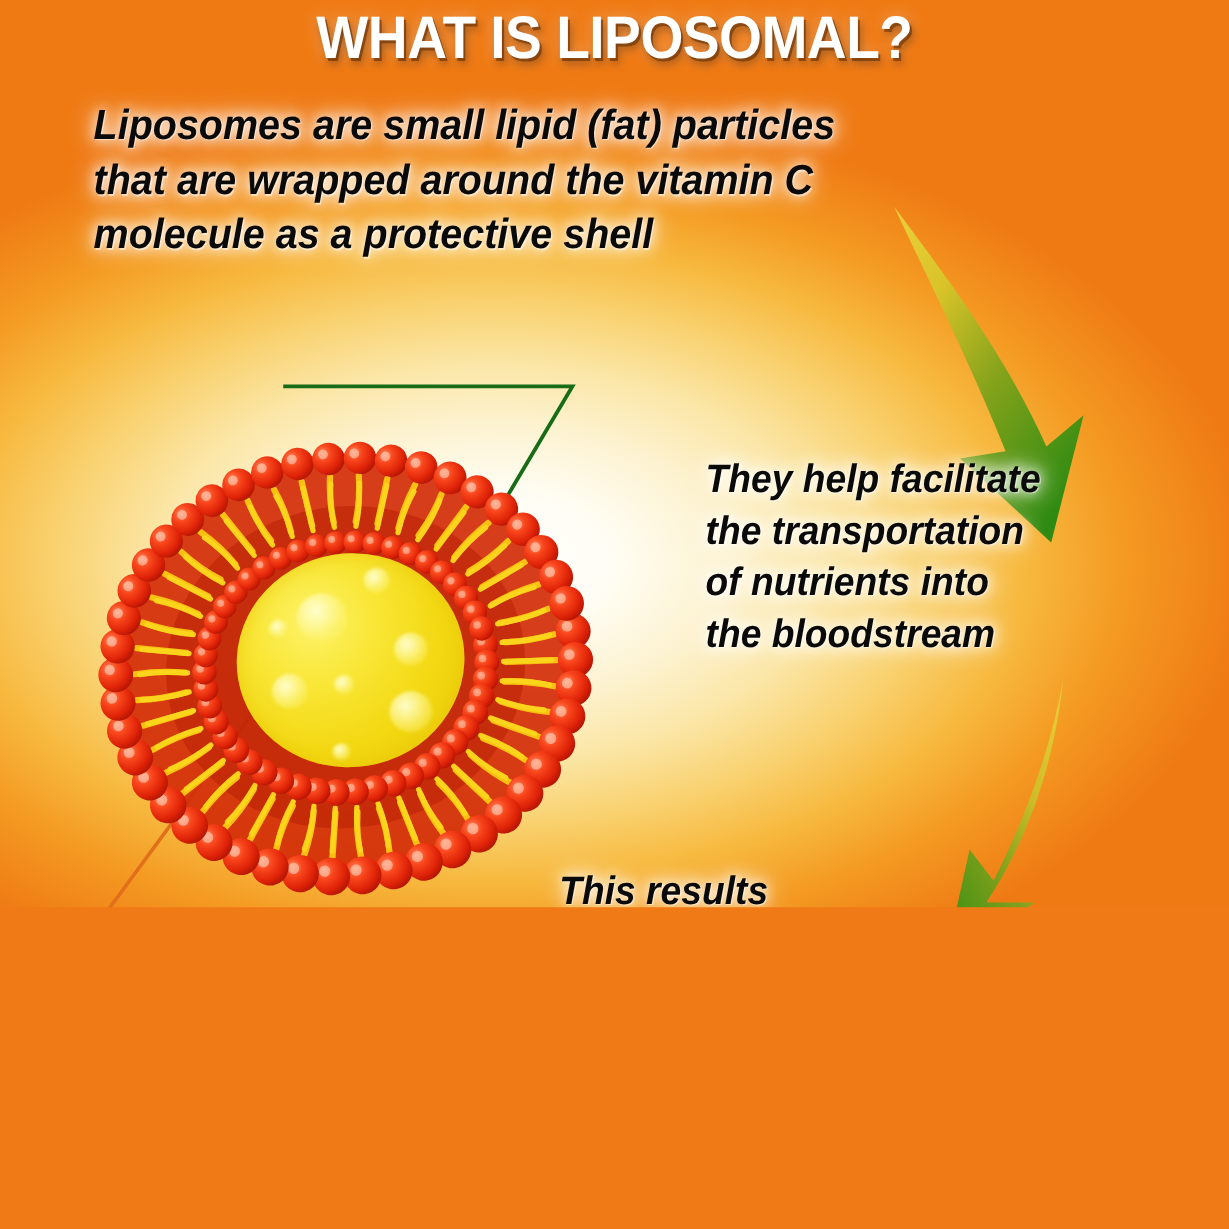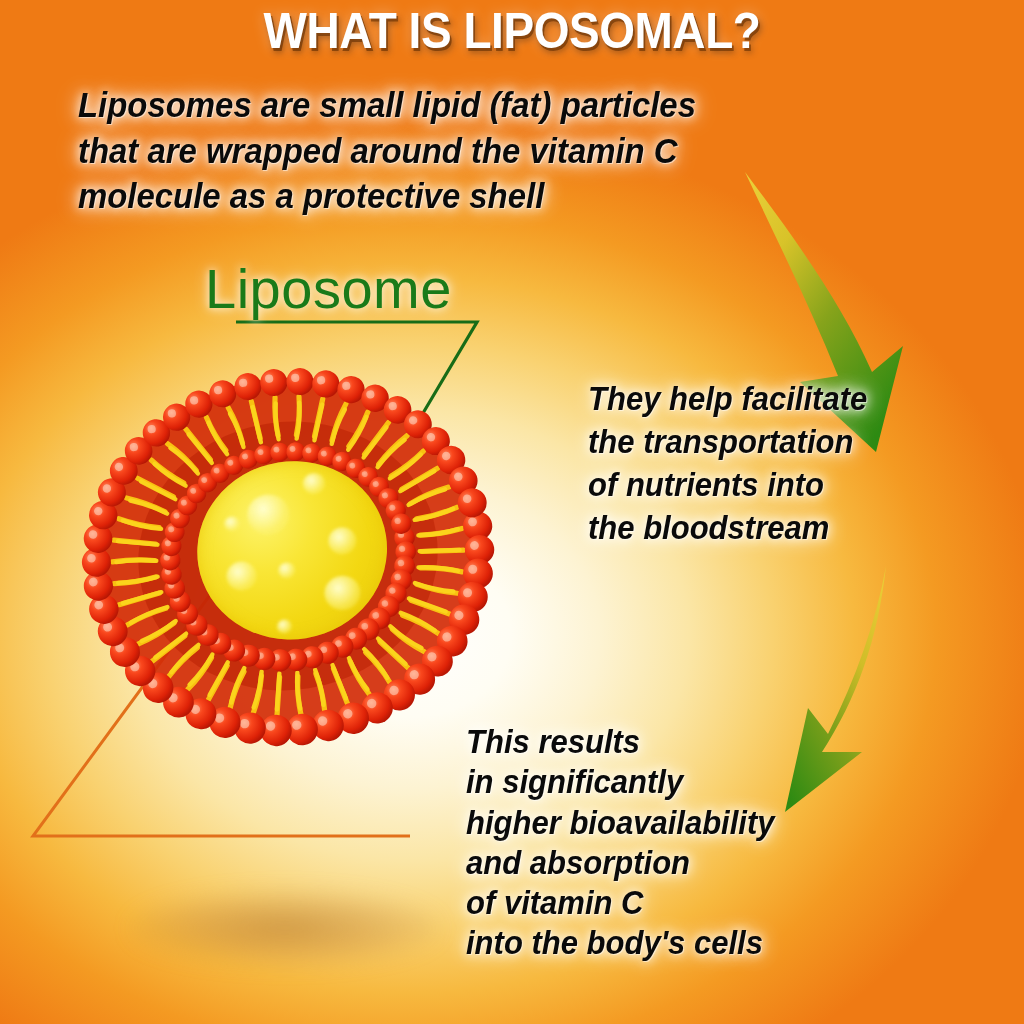--- a/index.html
+++ b/index.html
@@ -2,21 +2,21 @@
 <html><head>
 <meta charset="utf-8">
 <style>
   html,body{margin:0;padding:0;}
   body{
     width:1024px;height:1024px;overflow:hidden;
     font-family:"Liberation Sans",sans-serif;
     background:#f07a16;
   }
   #poster{
-    position:relative;width:1024px;height:1024px;overflow:hidden;
+    position:relative;width:1024px;height:756px;overflow:hidden;
     background:
       radial-gradient(ellipse 62% 50% at 40% 62%,
         #ffffff 0%,
         #fffdf3 16%,
         #fdf3d2 30%,
         #fbe6a6 44%,
         #f9d271 57%,
         #f7b93f 70%,
         #f49a22 83%,
         #ef7a14 100%);
@@ -473,21 +473,20 @@
             <ellipse cx="381.9" cy="116.0" rx="4.2" ry="4.2" fill="rgba(255,220,200,.55)"></ellipse>
             <ellipse cx="394.9" cy="143.1" rx="14.3" ry="14.3" fill="url(#headG)"></ellipse>
             <ellipse cx="390.6" cy="138.3" rx="4.3" ry="4.3" fill="rgba(255,220,200,.55)"></ellipse>
             <ellipse cx="400.2" cy="166.3" rx="14.5" ry="14.5" fill="url(#headG)"></ellipse>
             <ellipse cx="395.9" cy="161.5" rx="4.3" ry="4.3" fill="rgba(255,220,200,.55)"></ellipse>
           </g>
       </svg>
     </div>
   </div>
 
-  <div class="label" id="liposome-label">Liposome</div>
 
   <div class="para" id="transport-text">They help facilitate
 the transportation
 of nutrients into
 the bloodstream</div>
   <div class="para" id="results-text">This results
 in significantly
 higher bioavailability
 and absorption
 of vitamin C

